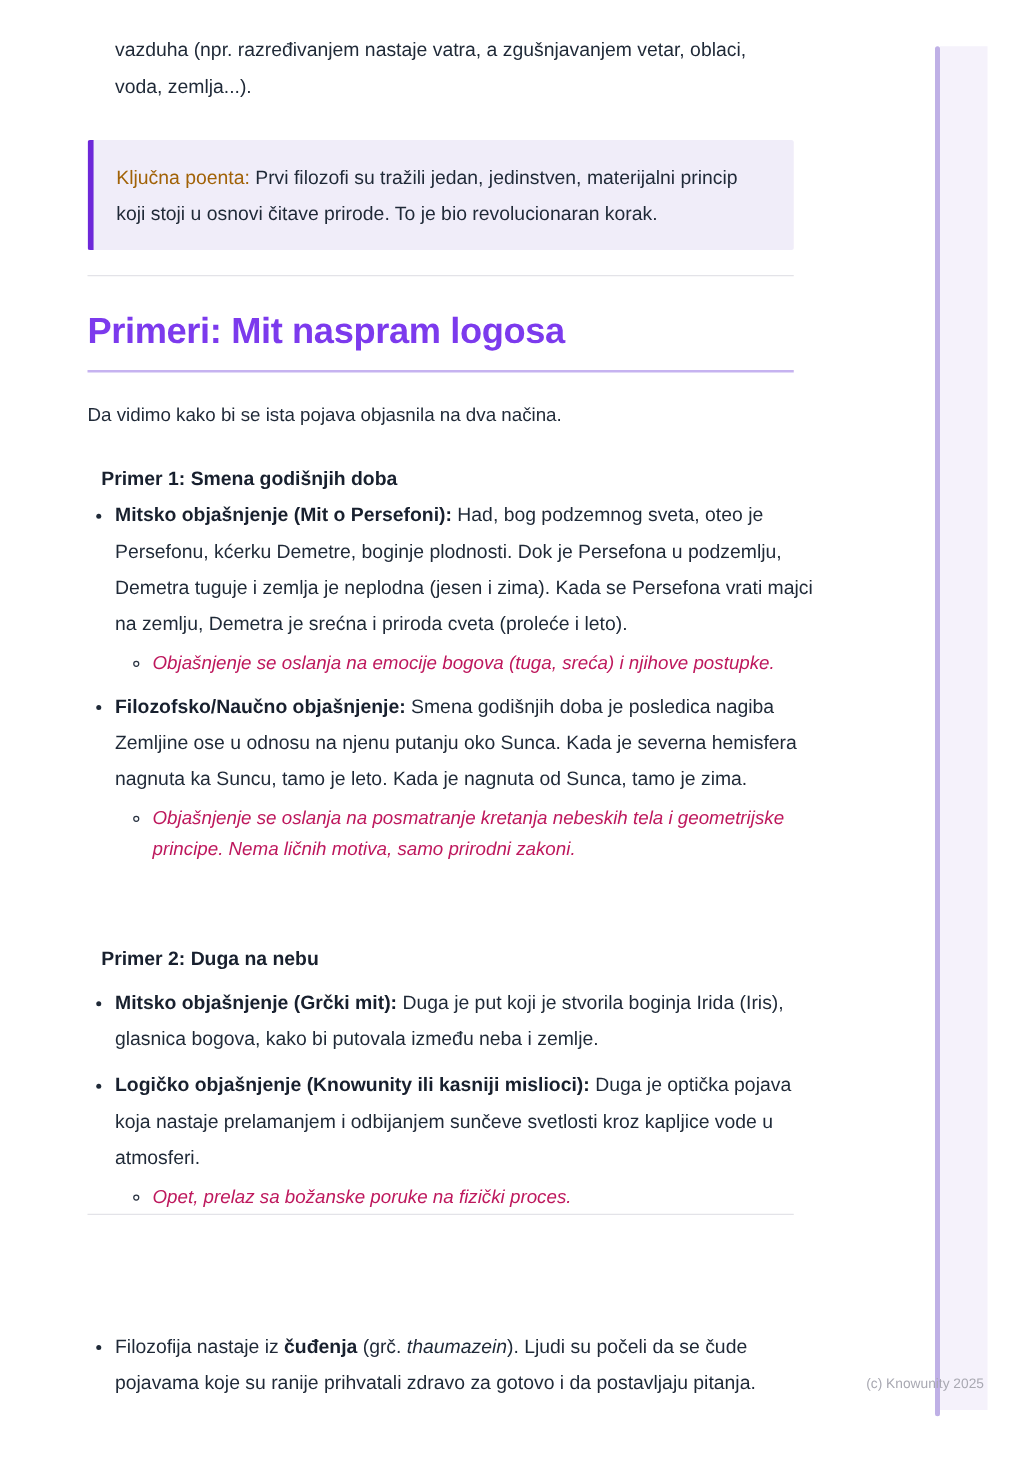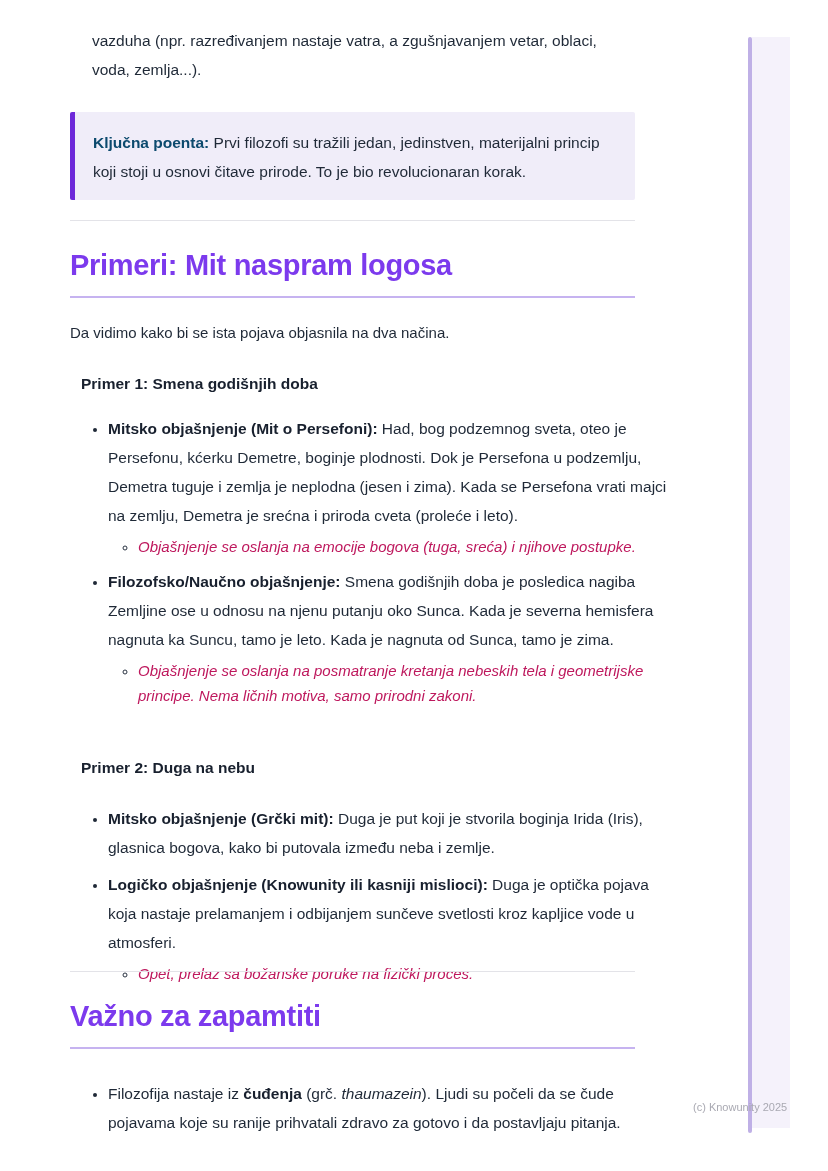--- a/index.html
+++ b/index.html
@@ -26,21 +26,21 @@
 
   .callout {
     top: 112px;
     box-sizing: border-box;
     background: #f0edf9;
     border-left: 5px solid #6d28d9;
     border-radius: 2px;
     padding: 16px 18px 14px 18px;
   }
   .callout p { margin: 0; font-size: 15.5px; line-height: 29px; }
-  .callout strong { font-weight: 700; color: #0c4a6e; }
+  .callout strong { font-weight: 400; color: #a16207; }
 
   .divider { height: 1px; background: #e3e3e8; }
   .divider-1 { top: 220px; }
   .divider-2 { top: 971px; }
 
   .section-heading {
     margin: 0;
     font-size: 29px;
     line-height: 39px;
     font-weight: 700;
@@ -58,21 +58,21 @@
     margin: 11px;
     font-size: 15.5px;
     line-height: 23px;
     font-weight: 700;
     color: #18202e;
   }
   .example-title-1 { top: 361px; }
   .example-title-2 { top: 745px; }
 
   ul.main-list {
-    margin: 16px;
+    margin: 0;
     padding: 0 0 0 22px;
     list-style: disc outside;
     font-size: 15.5px;
     line-height: 29px;
   }
   ul.main-list > li::marker { color: #1f2937; font-size: 14px; }
   ul.main-list > li + li { margin-top: 8px; }
   .list-1 { top: 398px; }
   .list-2 { top: 788px; }
   .list-3 { top: 1063px; }
@@ -165,21 +165,20 @@
     <li>
       <span class="lead">Logičko objašnjenje (Knowunity ili kasniji mislioci):</span><span> Duga je optička pojava koja nastaje prelamanjem i odbijanjem sunčeve svetlosti kroz kapljice vode u atmosferi.</span>
       <ul class="sub-list">
         <li>Opet, prelaz sa božanske poruke na fizički proces.</li>
       </ul>
     </li>
   </ul>
 
   <div class="block divider divider-2"></div>
 
-  <h1 class="block section-heading heading-2">Važno za zapamtiti</h1>
 
   <ul class="block main-list list-3">
     <li><span>Filozofija nastaje iz </span><span class="bold-inline">čuđenja</span><span> (grč. </span><span class="italic-inline">thaumazein</span><span>). Ljudi su počeli da se čude pojavama koje su ranije prihvatali zdravo za gotovo i da postavljaju pitanja.</span></li>
   </ul>
 
   <div class="edge-line"></div>
   <div class="edge-panel"></div>
 
   <div class="watermark">(c) Knowunity 2025</div>
 

